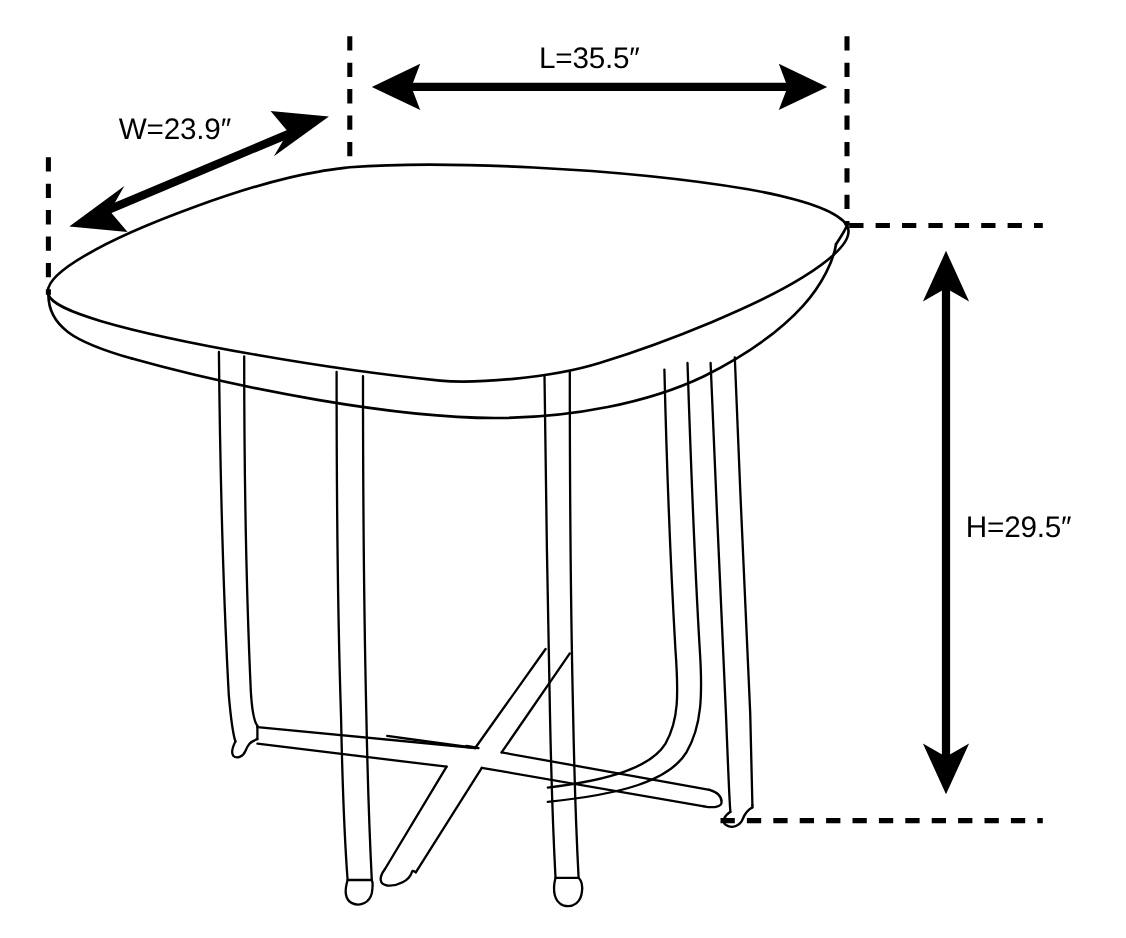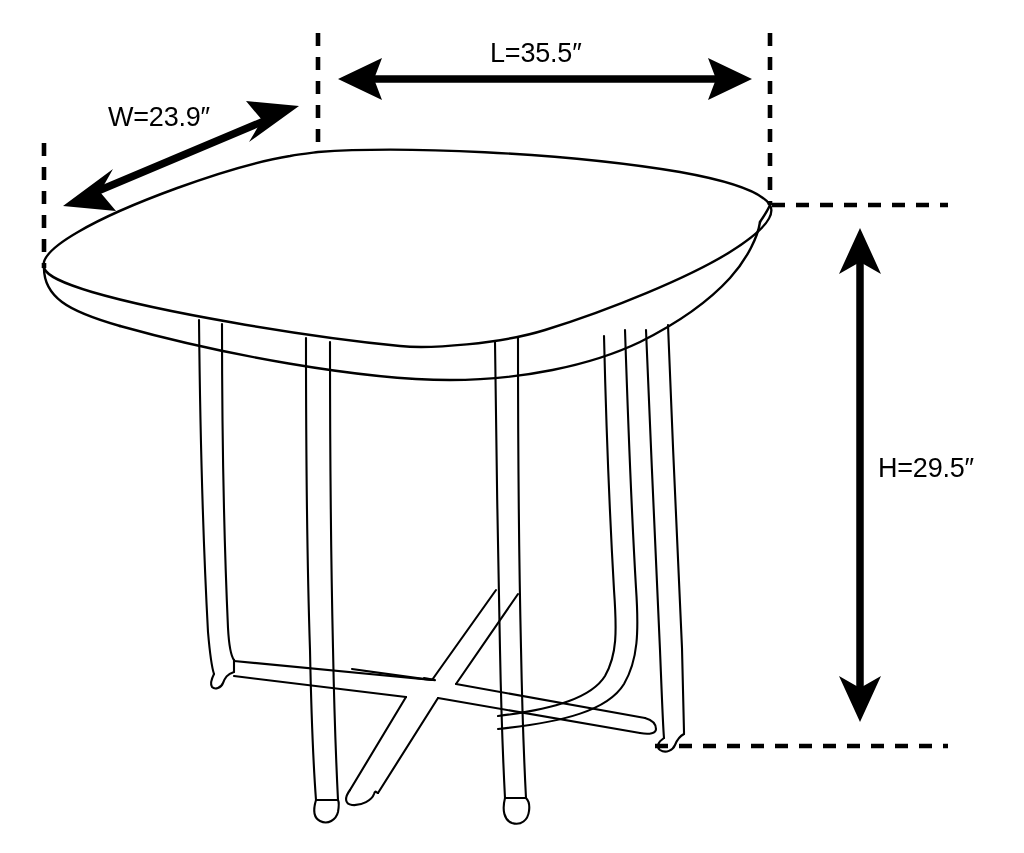--- a/index.html
+++ b/index.html
@@ -71,21 +71,21 @@
     top: 38px;
     font-size: 27px;
   }
   #label-width {
     left: 108px;
     top: 102px;
     font-size: 27px;
   }
   #label-height {
     left: 878px;
-    top: 453px;
+    top: 464px;
     font-size: 27px;
   }
 </style>
 </head>
 <body>
 
 <div id="diagram-root">
 
   <svg id="drawing" viewBox="0 0 1024 853">
 

